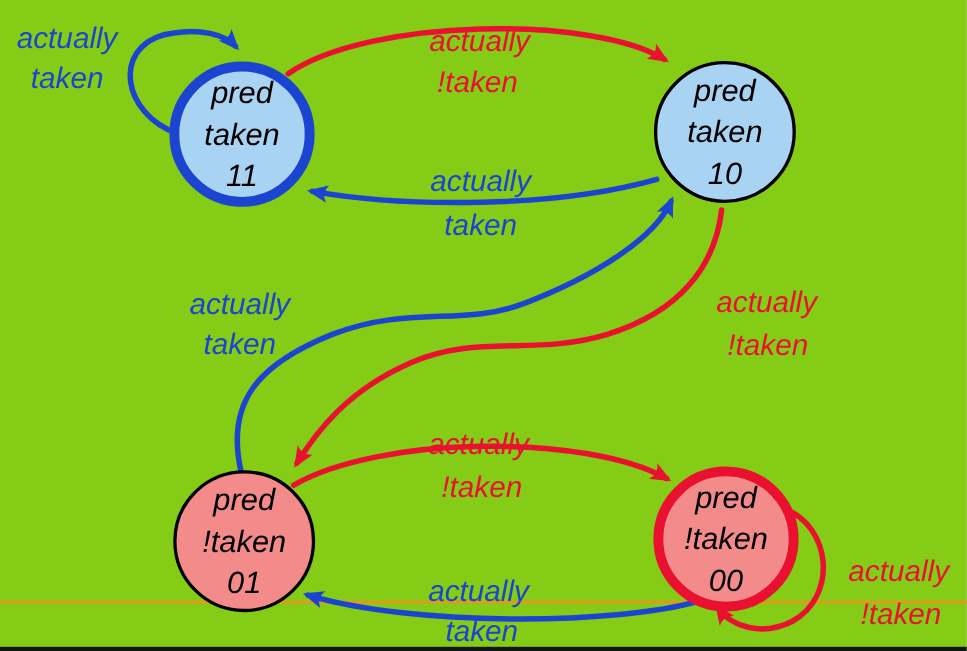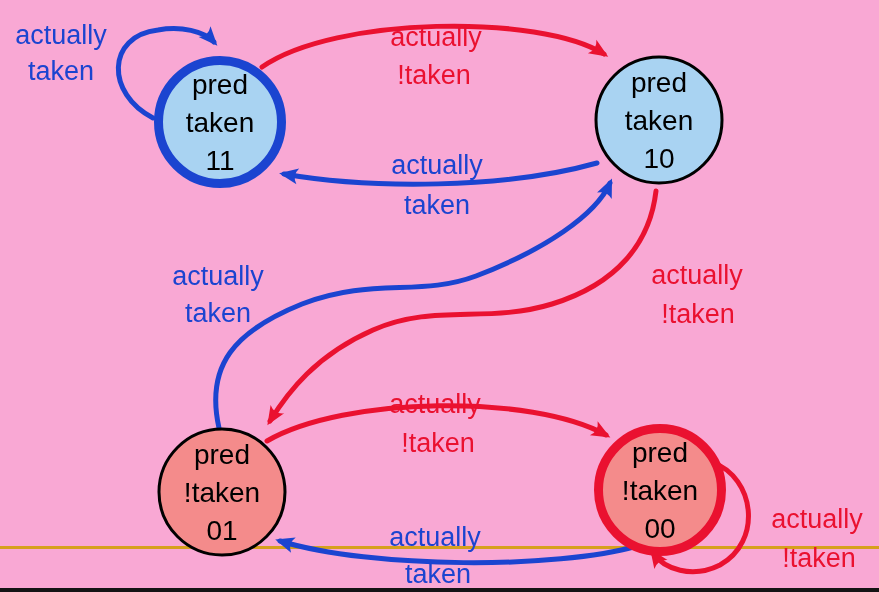--- a/index.html
+++ b/index.html
@@ -1,21 +1,22 @@
 <!DOCTYPE html>
 <html><head>
 <meta charset="utf-8">
 <style>
   html,body { margin:0; padding:0; background:#fff; }
   .canvas {
     position:relative;
     width:879px; height:592px;
-    background:#f9a8d4;
+    background:#84cc16;
     overflow:hidden;
     font-family:"Liberation Sans", sans-serif;
+    font-style:italic;
   }
   svg text {
     font-family:"Liberation Sans", sans-serif;
     font-size:28px;
   }
   .state-text { fill:#000000; }
   .edge-label { font-size:27px; }
   .edge-path { fill:none; stroke-width:5; stroke-linecap:round; }
   .circle-thin  { stroke-width:3; }
   .circle-thick { stroke-width:9; }

